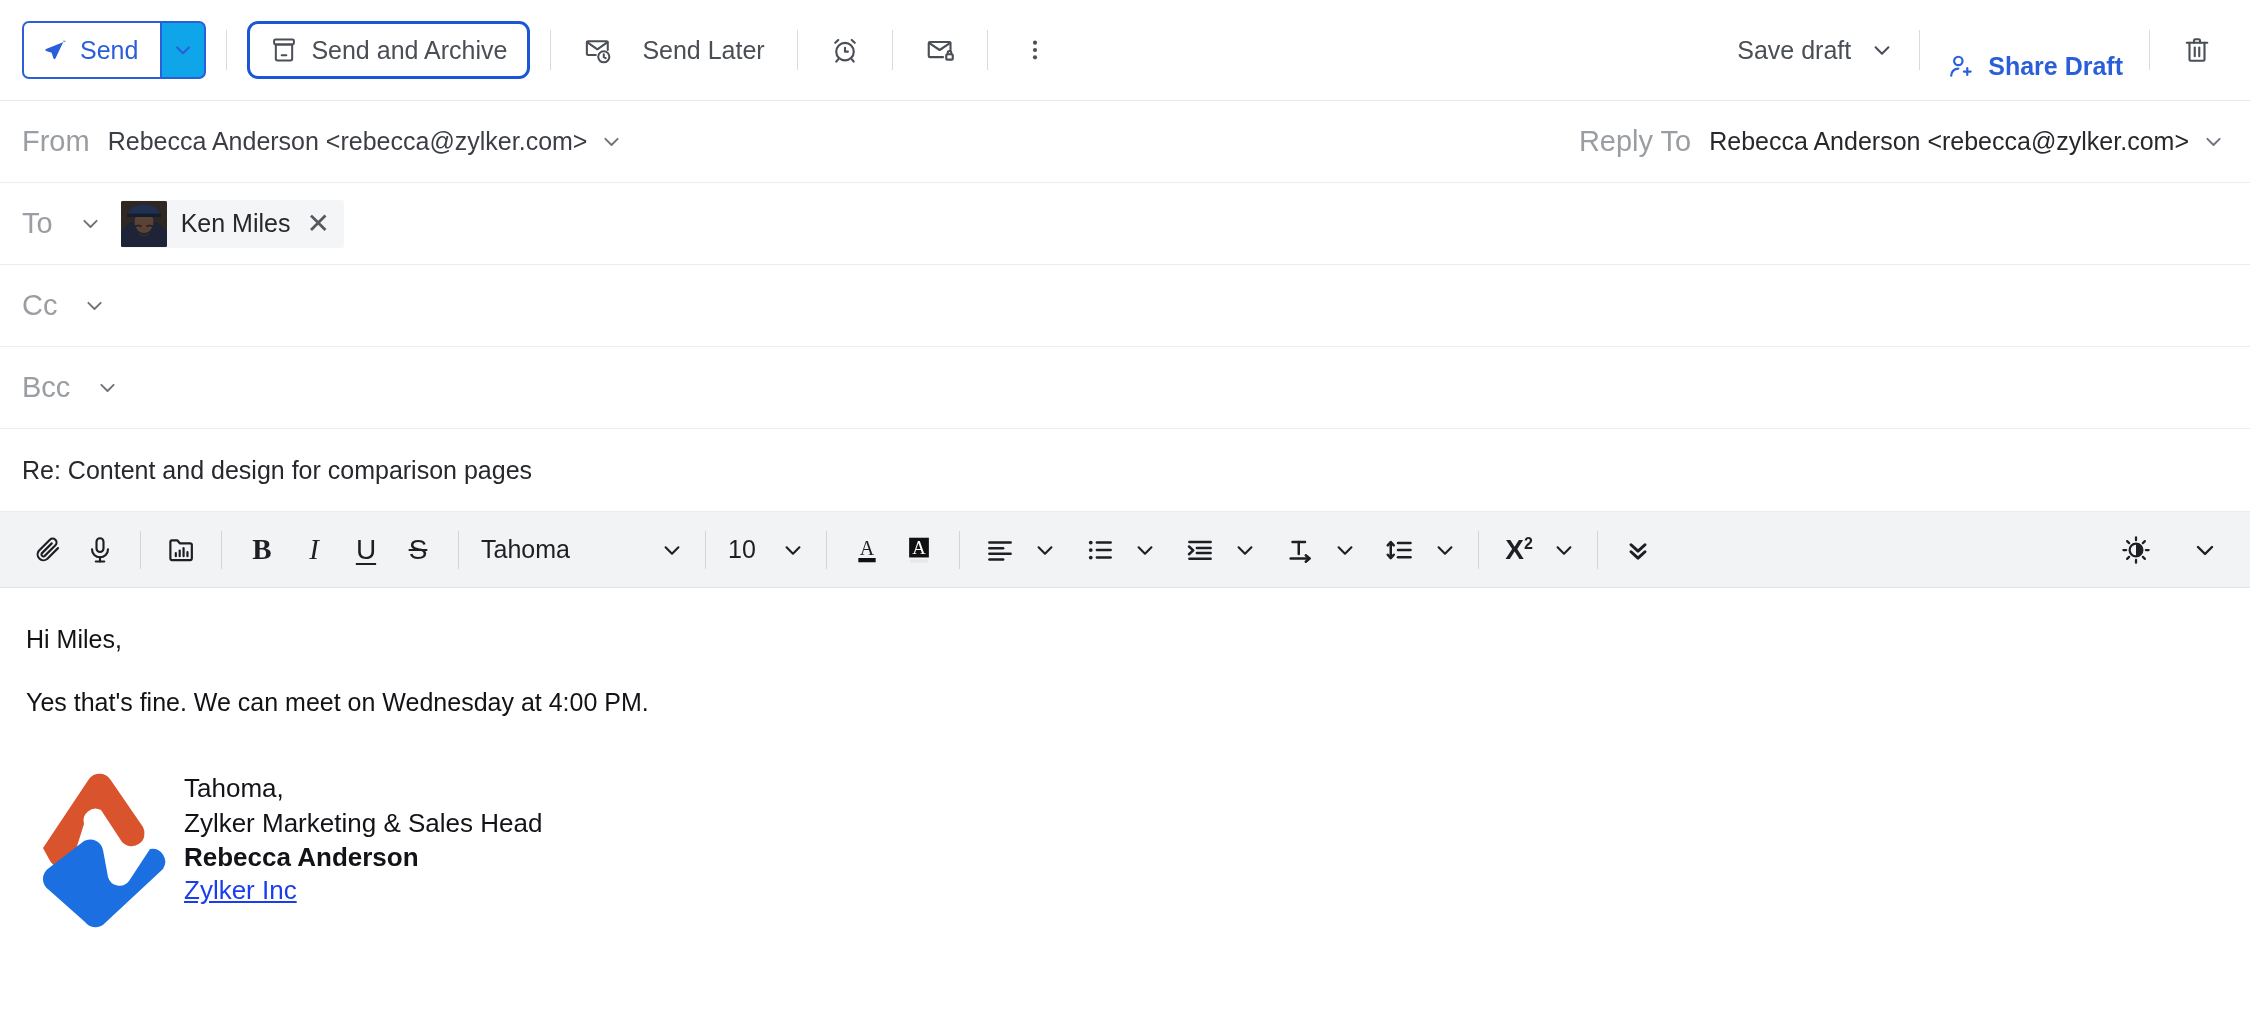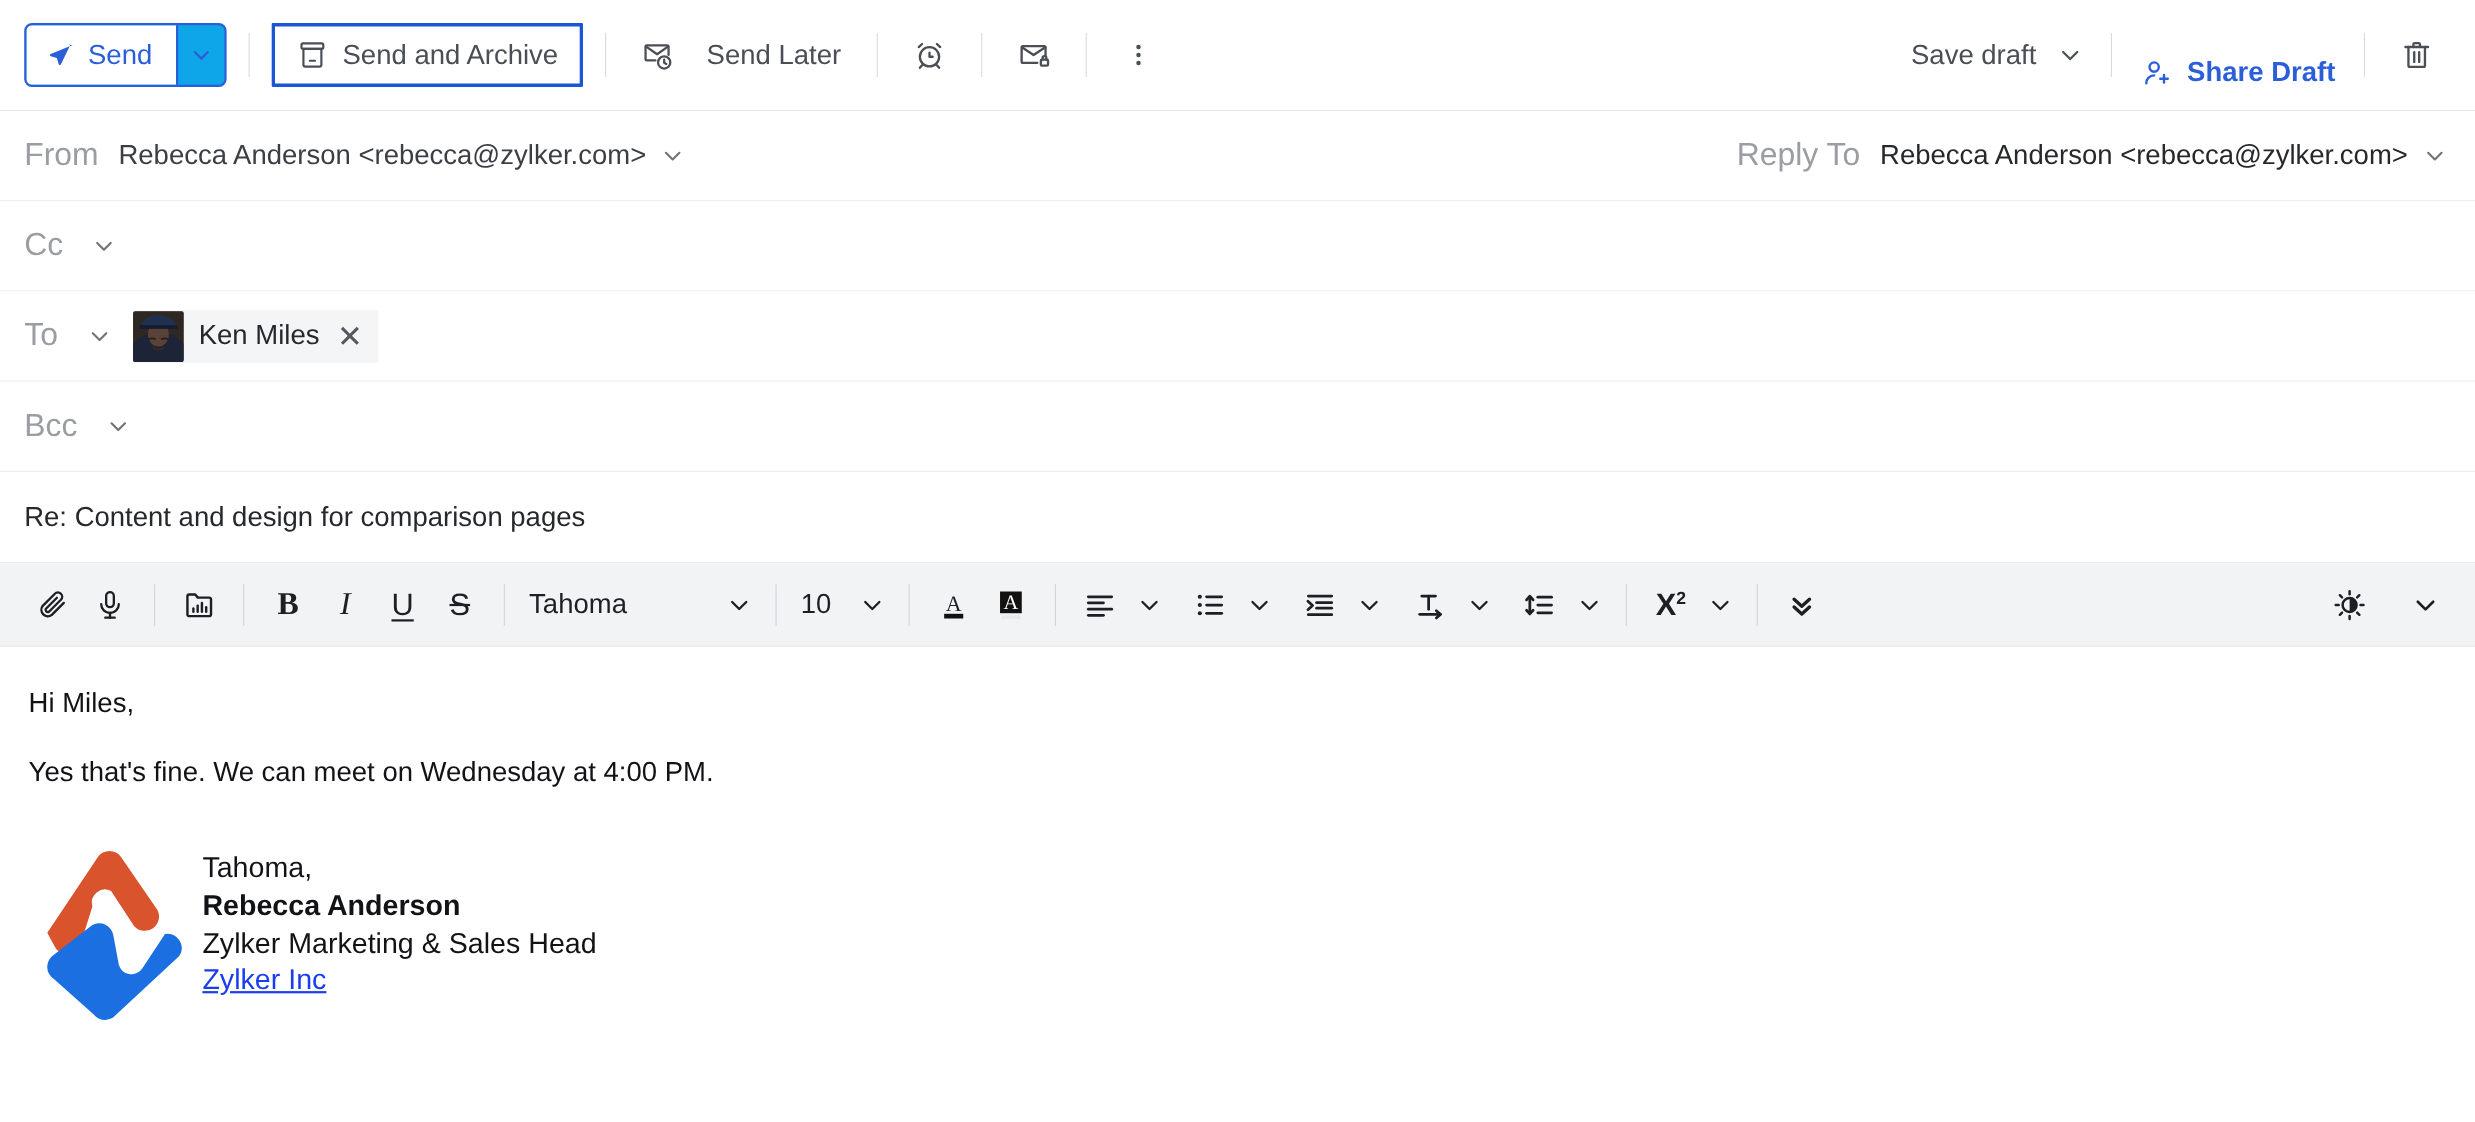--- a/index.html
+++ b/index.html
@@ -32,21 +32,21 @@
   }
   .send-caret {
     width: 44px; display: flex; align-items: center; justify-content: center;
     border-left: 2px solid #2b5fd9; color: #2b5fd9; cursor: pointer;
   }
   .vsep { width: 1px; height: 40px; background: #d8dade; margin: 0 20px; }
 
   .btn-outlined {
     display: flex; align-items: center; gap: 13px;
     height: 58px; padding: 0 20px;
-    border: 3px solid #1a56d6; border-radius: 1px;
+    border: 3px solid #1a56d6; border-radius: 11px;
     color: #4a4e55; font-size: 25px; background: #fff; cursor: pointer;
   }
   .btn-plain {
     display: flex; align-items: center; gap: 30px;
     height: 54px; padding: 0 12px;
     color: #4a4e55; font-size: 25px; background: transparent;
     border: none; cursor: pointer; white-space: nowrap;
   }
   .icon-btn {
     width: 54px; height: 54px; display: flex; align-items: center; justify-content: center;
@@ -300,29 +300,20 @@
     </div>
     <div class="right-part">
       <span class="fld-label">Reply To</span>
       <span class="fld-value dark">Rebecca Anderson &lt;rebecca@zylker.com&gt;</span>
       <span class="chev">
         <svg width="21" height="21" viewBox="0 0 24 24" fill="none" stroke="#70737a" stroke-width="2.2" stroke-linecap="round" stroke-linejoin="round">
             <path d="M5 9l7 7 7-7"></path>
           </svg>
       </span>
     </div>
-  </div>
-
-  <div class="field-row row-cc">
-    <span class="fld-label">Cc</span>
-    <span class="chev tight">
-      <svg width="21" height="21" viewBox="0 0 24 24" fill="none" stroke="#70737a" stroke-width="2.2" stroke-linecap="round" stroke-linejoin="round">
-          <path d="M5 9l7 7 7-7"></path>
-        </svg>
-    </span>
   </div>
 
   <div class="field-row row-to">
     <span class="fld-label">To</span>
     <span class="chev tight">
       <svg width="21" height="21" viewBox="0 0 24 24" fill="none" stroke="#70737a" stroke-width="2.2" stroke-linecap="round" stroke-linejoin="round">
           <path d="M5 9l7 7 7-7"></path>
         </svg>
     </span>
     <span class="chip">
@@ -332,20 +323,29 @@
           <path d="M0 30c6-8 14-11 23-11s17 3 23 11v16H0z" fill="#1d2437"></path>
           <ellipse cx="23" cy="21" rx="9.5" ry="11" fill="#5a4236"></ellipse>
           <path d="M8 11c2-5 9-7.5 15-7.5S36 6 38 11l1.5 3H6.5z" fill="#22304f"></path>
           <rect x="6" y="12.6" width="34" height="3.4" fill="#141d30"></rect>
           <path d="M14 25.5c2-1.2 4.5-1.2 6.5 0M25.5 25.5c2-1.2 4.5-1.2 6.5 0" stroke="#2a1e18" stroke-width="1.6" fill="none"></path>
           <path d="M18 33c3 2 7 2 10 0" stroke="#3a2a21" stroke-width="1.8" fill="none"></path>
         </svg>
       </span>
       <span class="chip-name">Ken Miles</span>
       <span class="chip-x">✕</span>
+    </span>
+  </div>
+
+  <div class="field-row row-cc">
+    <span class="fld-label">Cc</span>
+    <span class="chev tight">
+      <svg width="21" height="21" viewBox="0 0 24 24" fill="none" stroke="#70737a" stroke-width="2.2" stroke-linecap="round" stroke-linejoin="round">
+          <path d="M5 9l7 7 7-7"></path>
+        </svg>
     </span>
   </div>
 
   <div class="field-row row-bcc">
     <span class="fld-label">Bcc</span>
     <span class="chev tight">
       <svg width="21" height="21" viewBox="0 0 24 24" fill="none" stroke="#70737a" stroke-width="2.2" stroke-linecap="round" stroke-linejoin="round">
           <path d="M5 9l7 7 7-7"></path>
         </svg>
     </span>
@@ -601,20 +601,20 @@
 
     <div class="signature">
       <div class="sig-logo">
         <svg width="140" height="178" viewBox="0 0 140 178">
           <path d="M17 93 L63 24 a13 13 0 0 1 21 0 L117 72 a13 13 0 0 1 -21 15 L75 55 a12 12 0 0 0 -17 14 L47 104 a13 13 0 0 1 -24 0 Z" fill="#d9532c"></path>
           <path d="M23 113 L58 86 a13 13 0 0 1 19 9 L82 122 a12 12 0 0 0 21 4 L124 94 a13 13 0 0 1 13 20 L79 168 a13 13 0 0 1 -20 -1 L23 135 a13 13 0 0 1 0 -22 Z" fill="#1b6fe0"></path>
         </svg>
       </div>
       <div class="sig-text">
         <div class="sig-line">Tahoma,</div>
+        <div class="sig-line">Zylker Marketing &amp; Sales Head</div>
         <div class="sig-line bold">Rebecca Anderson</div>
-        <div class="sig-line">Zylker Marketing &amp; Sales Head</div>
         <div class="sig-link">Zylker Inc</div>
       </div>
     </div>
   </div>
 
 </div>
 
 </body></html>

